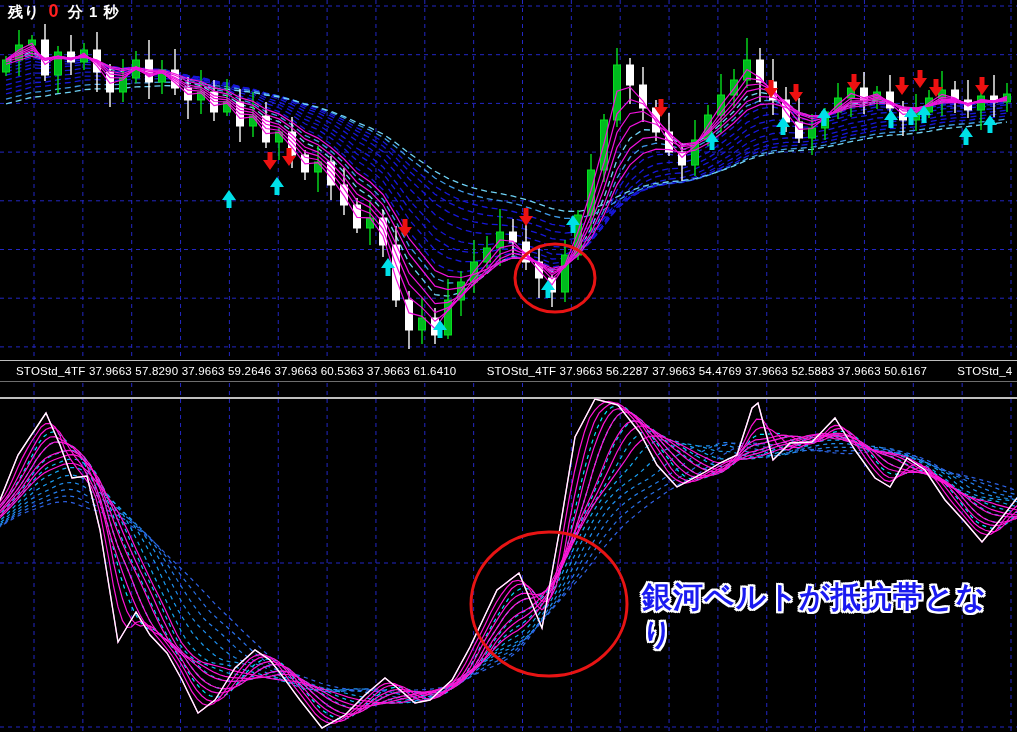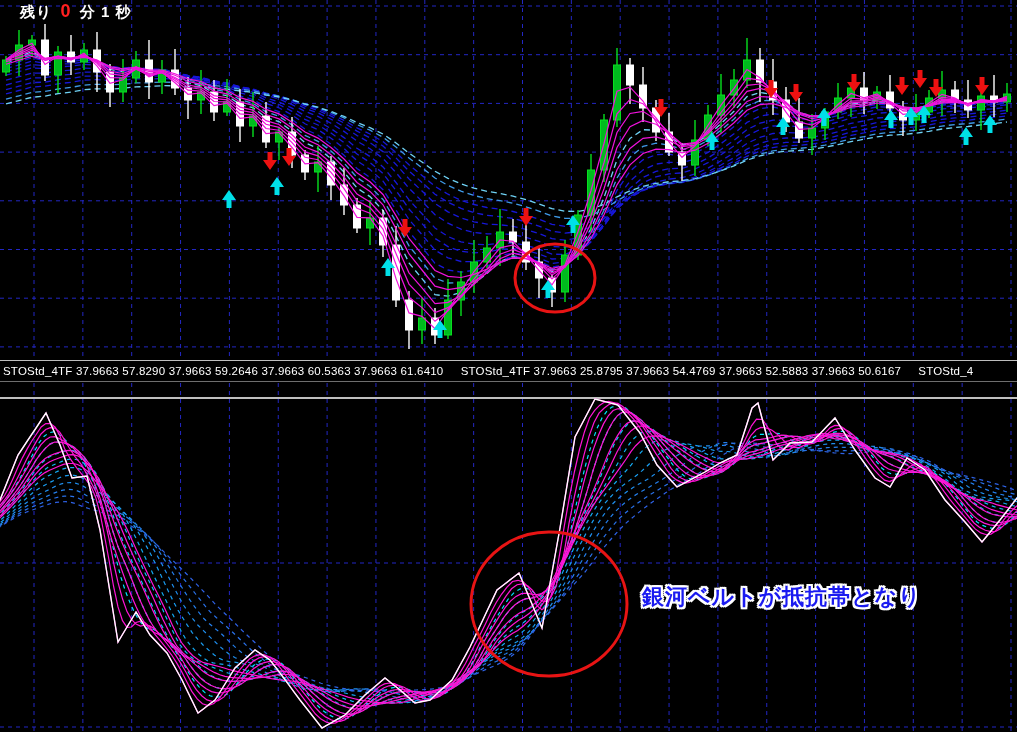--- a/index.html
+++ b/index.html
@@ -4,25 +4,25 @@
 <style>
   html,body{margin:0;padding:0;background:#222;}
   .chart-window{position:relative;width:1017px;height:732px;background:#000;overflow:hidden;
     font-family:"Liberation Sans",sans-serif;}
   svg{position:absolute;left:0;display:block;}
   #top-panel{top:0;}
   #bottom-panel{top:383px;}
   .indicator-bar{position:absolute;top:360px;left:0;width:1017px;height:22px;background:#000;
     border-top:1px solid #bdbdbd;border-bottom:1px solid #6e6e6e;box-sizing:border-box;
     color:#fff;font-size:11.5px;line-height:20px;white-space:nowrap;overflow:hidden;}
-  .indicator-bar span{margin-left:3px;margin-right:11px;letter-spacing:0.2px;}
-  .countdown{position:absolute;top:1px;left:20px;color:#fff;font-size:15px;font-weight:bold;
+  .indicator-bar span{margin-left:16px;margin-right:11px;letter-spacing:0.2px;}
+  .countdown{position:absolute;top:1px;left:8px;color:#fff;font-size:15px;font-weight:bold;
     letter-spacing:1px;text-shadow:1px 1px 0 #000;}
   .countdown .mins{font-size:18px;font-weight:bold;padding:0 3px;}
-  .annotation{position:absolute;left:642px;top:578px;font-weight:bold;font-size:22px;
+  .annotation{position:absolute;left:642px;top:578px;font-weight:bold;font-size:30px;
     line-height:37px;letter-spacing:1px;
     text-shadow:-2px -2px 0 #fff,2px -2px 0 #fff,-2px 2px 0 #fff,2px 2px 0 #fff,
                 0 -2px 0 #fff,0 2px 0 #fff,-2px 0 0 #fff,2px 0 0 #fff;}
 </style>
 </head>
 <body>
 
 <div class="chart-window">
 
   <svg id="top-panel" width="1017" height="360">
@@ -419,21 +419,21 @@
         <path d="M 911 107 L 904 117 L 908.5 117 L 908.5 125 L 913.5 125 L 913.5 117 L 918 117 Z" fill="#00e0e8"></path>
         <path d="M 924 105 L 917 115 L 921.5 115 L 921.5 123 L 926.5 123 L 926.5 115 L 931 115 Z" fill="#00e0e8"></path>
         <path d="M 966 127 L 959 137 L 963.5 137 L 963.5 145 L 968.5 145 L 968.5 137 L 973 137 Z" fill="#00e0e8"></path>
         <path d="M 990 115 L 983 125 L 987.5 125 L 987.5 133 L 992.5 133 L 992.5 125 L 997 125 Z" fill="#00e0e8"></path>
       </g>
       <ellipse cx="555" cy="278" rx="40" ry="34" fill="none" stroke="#e81414" stroke-width="3"></ellipse>
     </svg>
 
   <div class="indicator-bar">
     <span>STOStd_4TF 37.9663 57.8290 37.9663 59.2646 37.9663 60.5363 37.9663 61.6410</span>
-    <span>STOStd_4TF 37.9663 25.8795 37.9663 54.4769 37.9663 52.5883 37.9663 50.6167</span>
+    <span>STOStd_4TF 37.9663 56.2287 37.9663 54.4769 37.9663 52.5883 37.9663 50.6167</span>
     <span>STOStd_4</span>
   </div>
 
   <svg id="bottom-panel" width="1017" height="349">
       <g>
         <line x1="34" y1="0" x2="34" y2="349" stroke="#2327c4" stroke-width="1" stroke-dasharray="4 4"></line>
         <line x1="82.85" y1="0" x2="82.85" y2="349" stroke="#2327c4" stroke-width="1" stroke-dasharray="4 4"></line>
         <line x1="131.7" y1="0" x2="131.7" y2="349" stroke="#2327c4" stroke-width="1" stroke-dasharray="4 4"></line>
         <line x1="180.55" y1="0" x2="180.55" y2="349" stroke="#2327c4" stroke-width="1" stroke-dasharray="4 4"></line>
         <line x1="229.4" y1="0" x2="229.4" y2="349" stroke="#2327c4" stroke-width="1" stroke-dasharray="4 4"></line>

